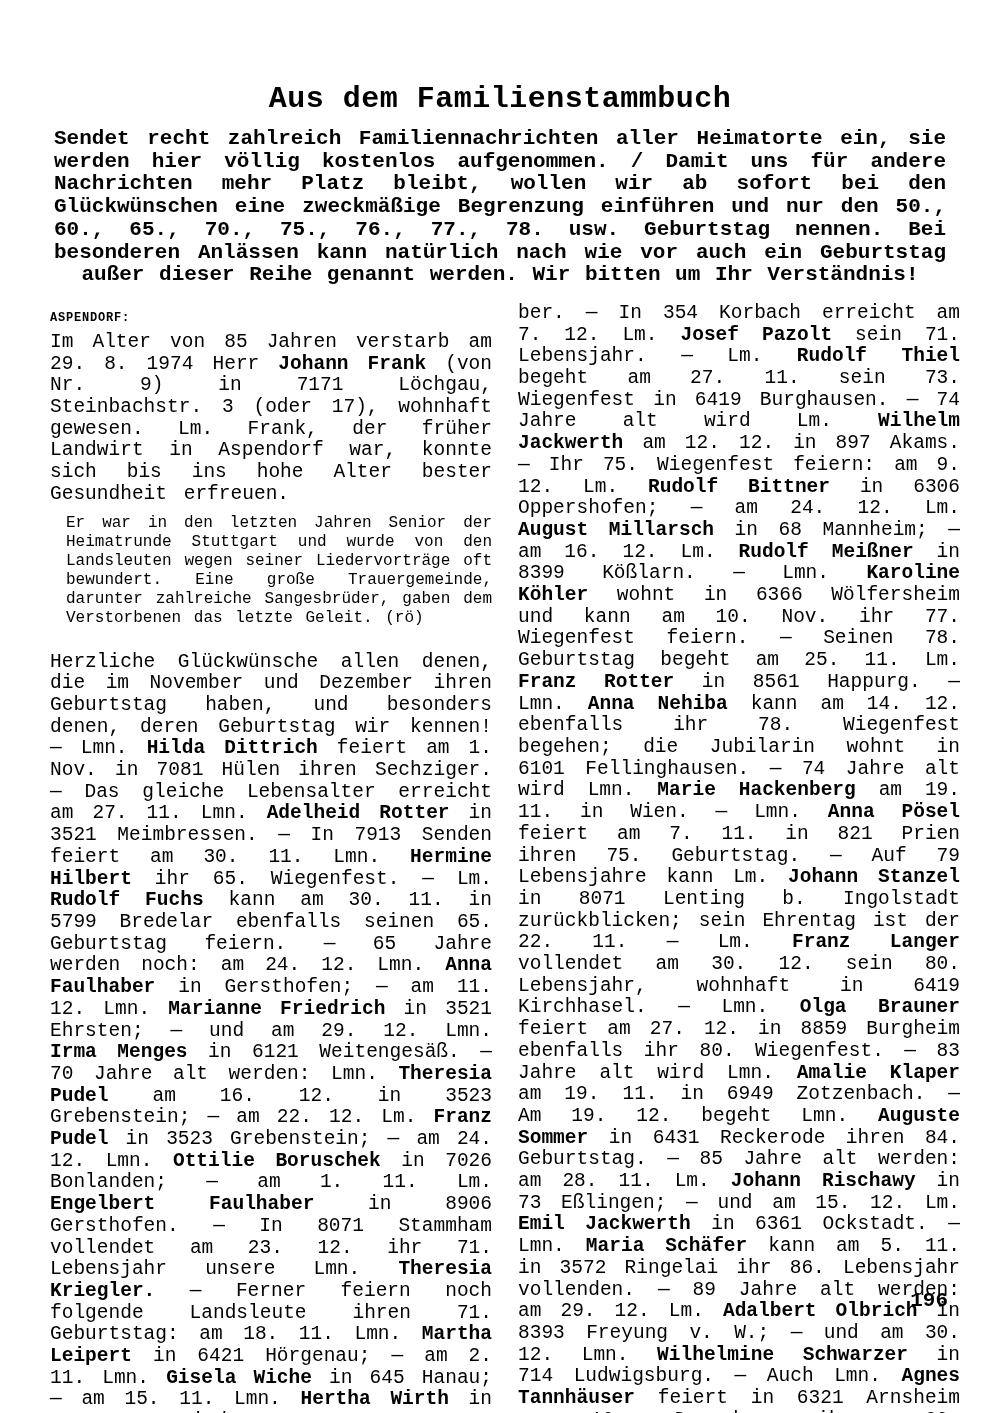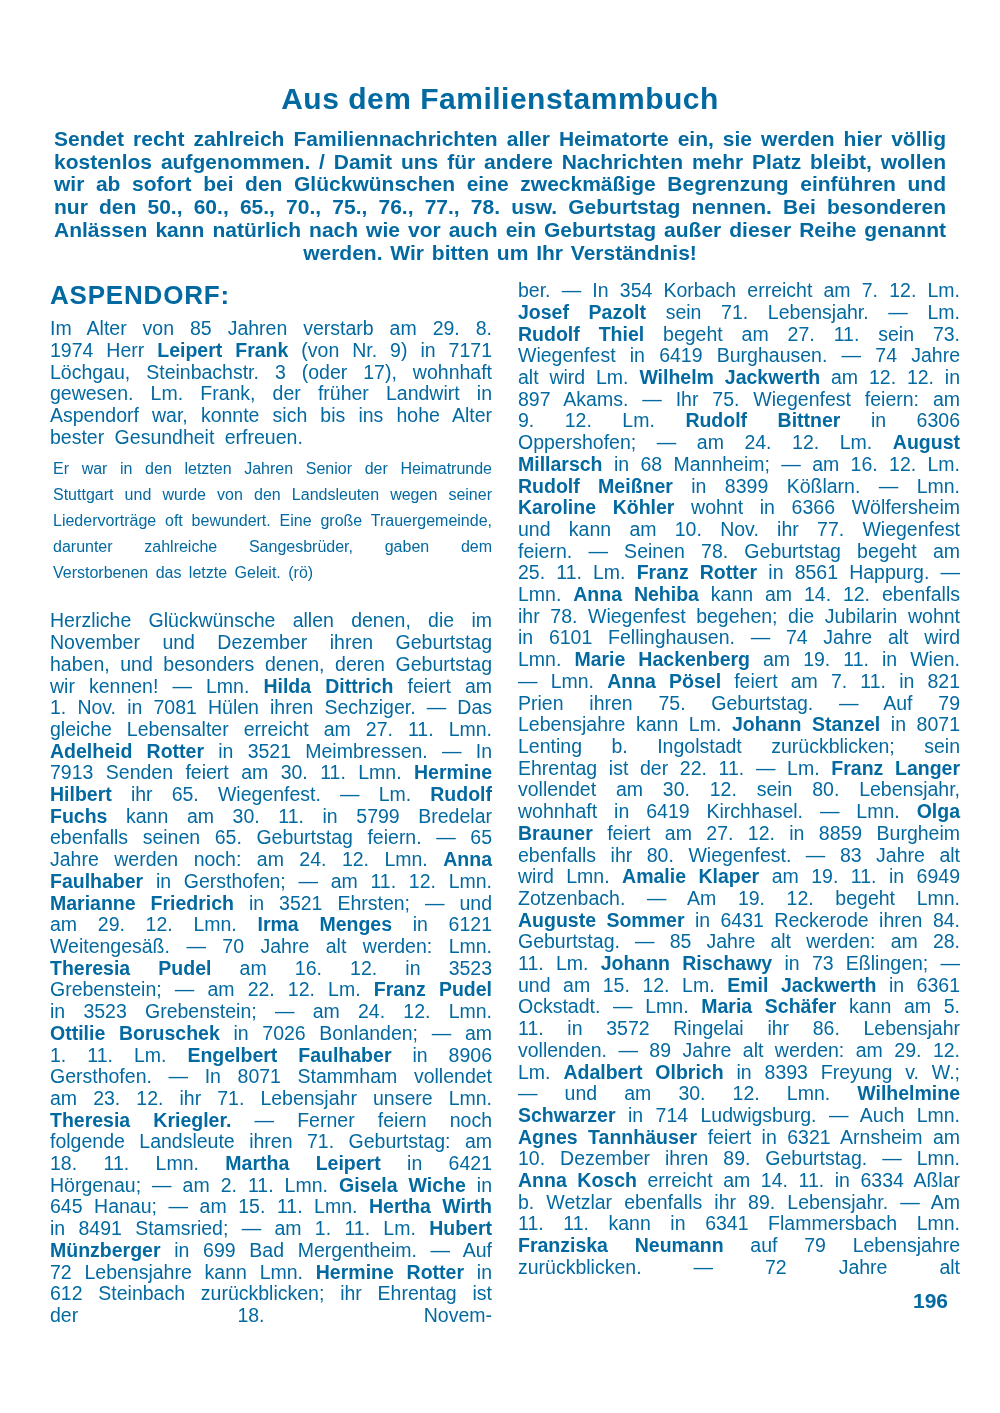--- a/index.html
+++ b/index.html
@@ -1,22 +1,22 @@
 <!DOCTYPE html>
 <html lang="de"><head>
 <meta charset="utf-8">
 <style>
   html, body { margin: 0; padding: 0; background: #ffffff; }
   .page {
     position: relative;
     width: 1000px;
     height: 1413px;
     background: #ffffff;
-    color: #0369a1;
-    font-family: Liberation Sans, sans-serif;
+    color: #000000;
+    font-family: Liberation Mono, monospace;
     overflow: hidden;
     box-sizing: border-box;
   }
   header { padding-top: 84px; }
   h1.page-title {
     margin: 0 0 14px 0;
     text-align: center;
     font-size: 30px;
     line-height: 1;
     font-weight: bold;
@@ -31,37 +31,37 @@
     text-align-last: center;
     word-spacing: 2px;
   }
   .columns {
     display: flex;
     gap: 26px;
     margin: 16px 40px 0 50px;
   }
   .col { flex: 0 0 442px; width: 442px; }
   h2.section-heading {
-    margin: 0 0 7px 0;
-    font-size: 26px;
+    margin: 8px 0 7px 0;
+    font-size: 12px;
     font-weight: bold;
     letter-spacing: 0.8px;
   }
   p.body-para {
     margin: 0 0 8px 0;
     font-size: 19.5px;
     line-height: 21.7px;
     text-align: justify;
     word-spacing: 5px;
   }
   p.body-para.small {
     font-size: 16px;
-    line-height: 26px;
+    line-height: 19px;
     word-spacing: 3px;
-    margin: 2px 0 24px 3px;
+    margin: 2px 0 24px 16px;
   }
   p.body-para.cont { text-align-last: justify; }
   .page-number {
     position: absolute;
     top: 1289px;
     right: 52px;
     font-size: 21px;
     font-weight: bold;
   }
 </style>
@@ -69,21 +69,21 @@
 <body>
 
 <div class="page">
   <header>
     <h1 class="page-title">Aus dem Familienstammbuch</h1>
     <p class="intro">Sendet recht zahlreich Familiennachrichten aller Heimatorte ein, sie werden hier völlig kostenlos aufgenommen. / Damit uns für andere Nachrichten mehr Platz bleibt, wollen wir ab sofort bei den Glückwünschen eine zweckmäßige Begrenzung einführen und nur den 50., 60., 65., 70., 75., 76., 77., 78. usw. Geburtstag nennen. Bei besonderen Anlässen kann natürlich nach wie vor auch ein Geburtstag außer dieser Reihe genannt werden. Wir bitten um Ihr Verständnis!</p>
   </header>
   <main class="columns">
     <section class="col" id="col-left">
         <h2 class="section-heading">ASPENDORF:</h2>
-        <p class="body-para">Im Alter von 85 Jahren verstarb am 29. 8. 1974 Herr <b>Leipert Frank</b> (von Nr. 9) in 7171 Löchgau, Steinbachstr. 3 (oder 17), wohnhaft gewesen. Lm. Frank, der früher Landwirt in Aspendorf war, konnte sich bis ins hohe Alter bester Gesundheit erfreuen.</p>
+        <p class="body-para">Im Alter von 85 Jahren verstarb am 29. 8. 1974 Herr <b>Johann Frank</b> (von Nr. 9) in 7171 Löchgau, Steinbachstr. 3 (oder 17), wohnhaft gewesen. Lm. Frank, der früher Landwirt in Aspendorf war, konnte sich bis ins hohe Alter bester Gesundheit erfreuen.</p>
         <p class="body-para small">Er war in den letzten Jahren Senior der Heimatrunde Stuttgart und wurde von den Landsleuten wegen seiner Liedervorträge oft bewundert. Eine große Trauergemeinde, darunter zahlreiche Sangesbrüder, gaben dem Verstorbenen das letzte Geleit. (rö)</p>
         <p class="body-para cont">Herzliche Glückwünsche allen denen, die im November und Dezember ihren Geburtstag haben, und besonders denen, deren Geburtstag wir kennen! — Lmn. <b>Hilda Dittrich</b> feiert am 1. Nov. in 7081 Hülen ihren Sechziger. — Das gleiche Lebensalter erreicht am 27. 11. Lmn. <b>Adelheid Rotter</b> in 3521 Meimbressen. — In 7913 Senden feiert am 30. 11. Lmn. <b>Hermine Hilbert</b> ihr 65. Wiegenfest. — Lm. <b>Rudolf Fuchs</b> kann am 30. 11. in 5799 Bredelar ebenfalls seinen 65. Geburtstag feiern. — 65 Jahre werden noch: am 24. 12. Lmn. <b>Anna Faulhaber</b> in Gersthofen; — am 11. 12. Lmn. <b>Marianne Friedrich</b> in 3521 Ehrsten; — und am 29. 12. Lmn. <b>Irma Menges</b> in 6121 Weitengesäß. — 70 Jahre alt werden: Lmn. <b>Theresia Pudel</b> am 16. 12. in 3523 Grebenstein; — am 22. 12. Lm. <b>Franz Pudel</b> in 3523 Grebenstein; — am 24. 12. Lmn. <b>Ottilie Boruschek</b> in 7026 Bonlanden; — am 1. 11. Lm. <b>Engelbert Faulhaber</b> in 8906 Gersthofen. — In 8071 Stammham vollendet am 23. 12. ihr 71. Lebensjahr unsere Lmn. <b>Theresia Kriegler.</b> — Ferner feiern noch folgende Landsleute ihren 71. Geburtstag: am 18. 11. Lmn. <b>Martha Leipert</b> in 6421 Hörgenau; — am 2. 11. Lmn. <b>Gisela Wiche</b> in 645 Hanau; — am 15. 11. Lmn. <b>Hertha Wirth</b> in 8491 Stamsried; — am 1. 11. Lm. <b>Hubert Münzberger</b> in 699 Bad Mergentheim. — Auf 72 Lebensjahre kann Lmn. <b>Hermine Rotter</b> in 612 Steinbach zurückblicken; ihr Ehrentag ist der 18. Novem-</p>
       </section>
     <section class="col" id="col-right">
         <p class="body-para cont">ber. — In 354 Korbach erreicht am 7. 12. Lm. <b>Josef Pazolt</b> sein 71. Lebensjahr. — Lm. <b>Rudolf Thiel</b> begeht am 27. 11. sein 73. Wiegenfest in 6419 Burghausen. — 74 Jahre alt wird Lm. <b>Wilhelm Jackwerth</b> am 12. 12. in 897 Akams. — Ihr 75. Wiegenfest feiern: am 9. 12. Lm. <b>Rudolf Bittner</b> in 6306 Oppershofen; — am 24. 12. Lm. <b>August Millarsch</b> in 68 Mannheim; — am 16. 12. Lm. <b>Rudolf Meißner</b> in 8399 Kößlarn. — Lmn. <b>Karoline Köhler</b> wohnt in 6366 Wölfersheim und kann am 10. Nov. ihr 77. Wiegenfest feiern. — Seinen 78. Geburtstag begeht am 25. 11. Lm. <b>Franz Rotter</b> in 8561 Happurg. — Lmn. <b>Anna Nehiba</b> kann am 14. 12. ebenfalls ihr 78. Wiegenfest begehen; die Jubilarin wohnt in 6101 Fellinghausen. — 74 Jahre alt wird Lmn. <b>Marie Hackenberg</b> am 19. 11. in Wien. — Lmn. <b>Anna Pösel</b> feiert am 7. 11. in 821 Prien ihren 75. Geburtstag. — Auf 79 Lebensjahre kann Lm. <b>Johann Stanzel</b> in 8071 Lenting b. Ingolstadt zurückblicken; sein Ehrentag ist der 22. 11. — Lm. <b>Franz Langer</b> vollendet am 30. 12. sein 80. Lebensjahr, wohnhaft in 6419 Kirchhasel. — Lmn. <b>Olga Brauner</b> feiert am 27. 12. in 8859 Burgheim ebenfalls ihr 80. Wiegenfest. — 83 Jahre alt wird Lmn. <b>Amalie Klaper</b> am 19. 11. in 6949 Zotzenbach. — Am 19. 12. begeht Lmn. <b>Auguste Sommer</b> in 6431 Reckerode ihren 84. Geburtstag. — 85 Jahre alt werden: am 28. 11. Lm. <b>Johann Rischawy</b> in 73 Eßlingen; — und am 15. 12. Lm. <b>Emil Jackwerth</b> in 6361 Ockstadt. — Lmn. <b>Maria Schäfer</b> kann am 5. 11. in 3572 Ringelai ihr 86. Lebensjahr vollenden. — 89 Jahre alt werden: am 29. 12. Lm. <b>Adalbert Olbrich</b> in 8393 Freyung v. W.; — und am 30. 12. Lmn. <b>Wilhelmine Schwarzer</b> in 714 Ludwigsburg. — Auch Lmn. <b>Agnes Tannhäuser</b> feiert in 6321 Arnsheim am 10. Dezember ihren 89. Geburtstag. — Lmn. <b>Anna Kosch</b> erreicht am 14. 11. in 6334 Aßlar b. Wetzlar ebenfalls ihr 89. Lebensjahr. — Am 11. 11. kann in 6341 Flammersbach Lmn. <b>Franziska Neumann</b> auf 79 Lebensjahre zurückblicken. — 72 Jahre alt</p>
       </section>
   </main>
   <div class="page-number">196</div>
 </div>
 

